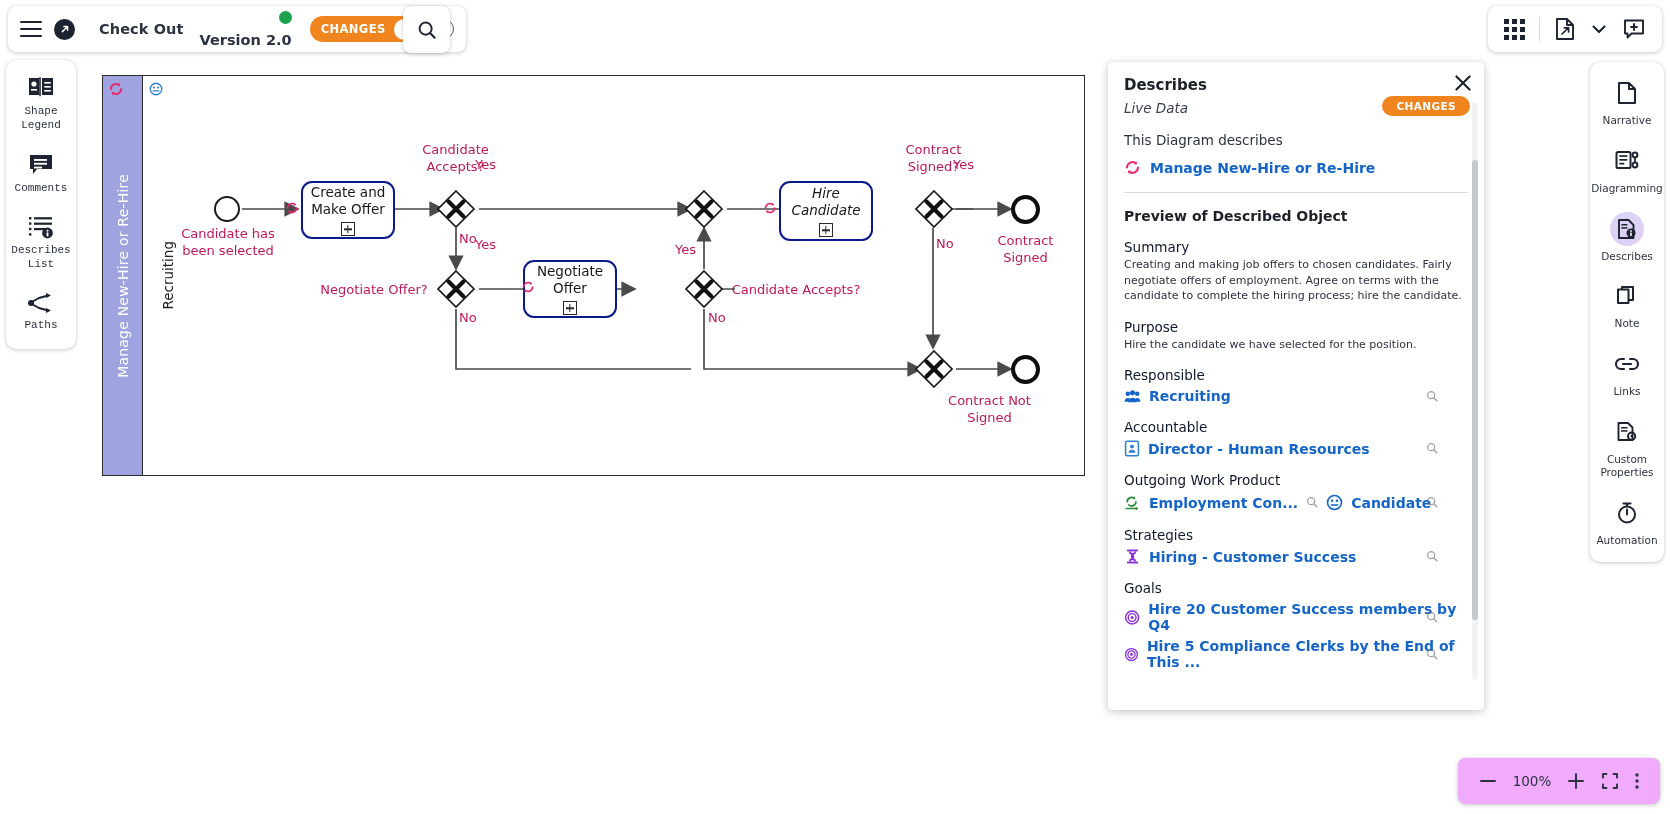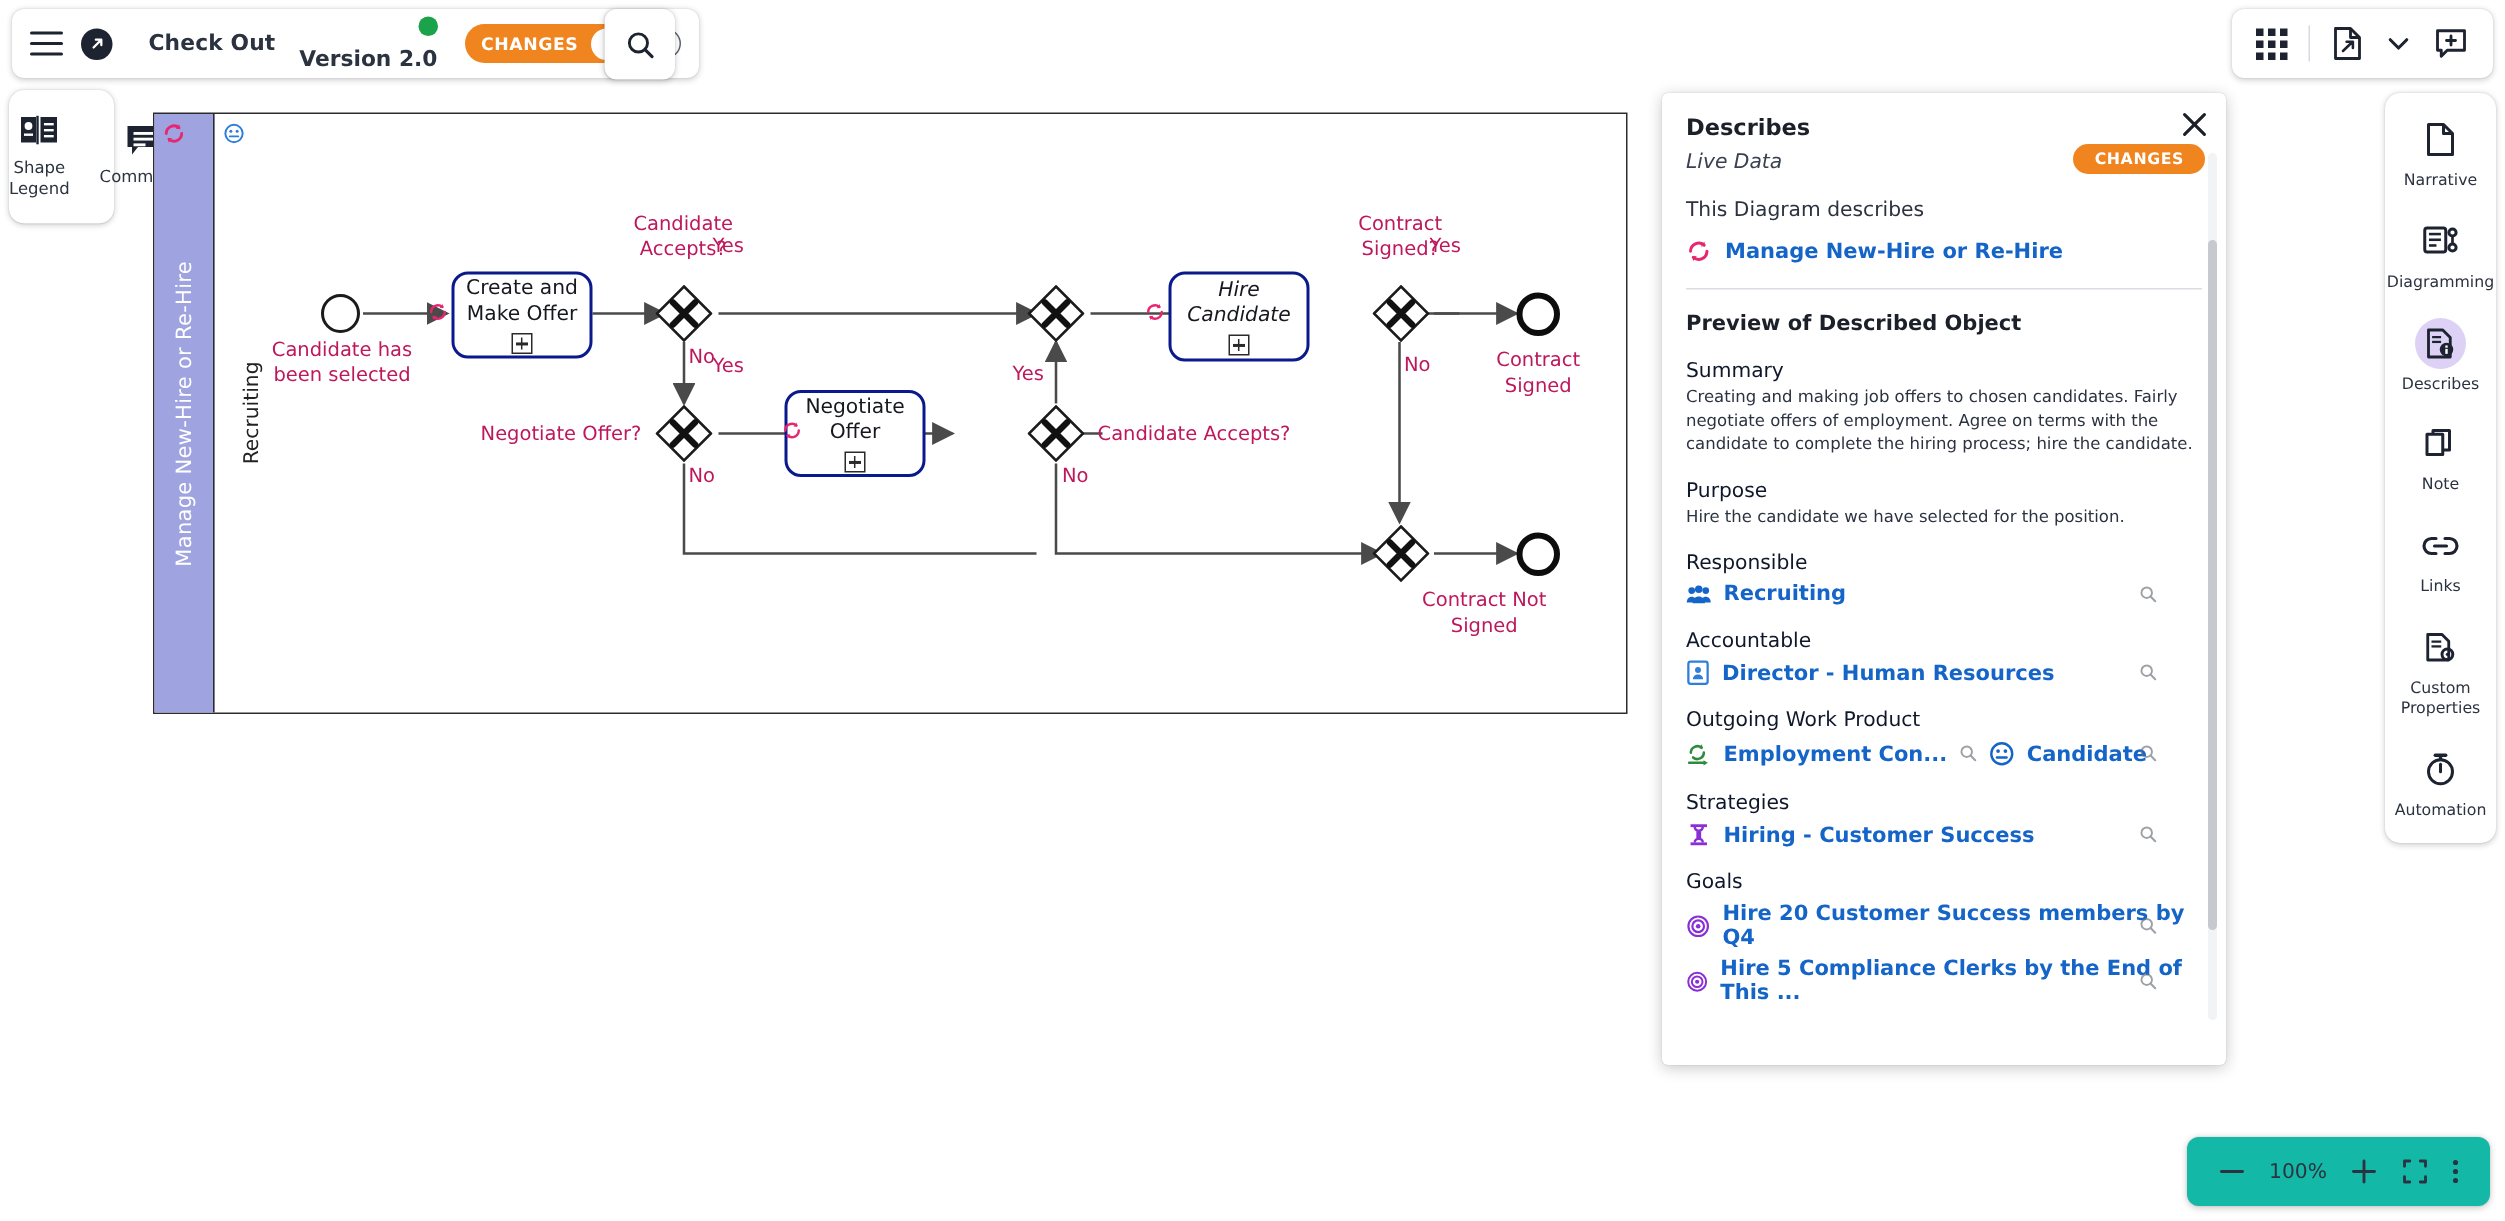--- a/index.html
+++ b/index.html
@@ -53,21 +53,21 @@
   .grid9 { display:grid; grid-template-columns:repeat(3,5px); grid-template-rows:repeat(3,5px); gap:3px; cursor:pointer;}
   .grid9 i { display:block; width:5px; height:5px; background:#1d2330; }
   .vsep { width:1px; height:24px; background:#d7dae0; }
   .tr-icon { cursor:pointer; display:flex; align-items:center; }
 
   
   .left-rail {
     position:absolute; left:6px; top:60px; width:70px;
     background:#fff; border-radius:10px;
     box-shadow:0 1px 4px rgba(0,0,0,.20), 0 0 1px rgba(0,0,0,.18);
-    padding:14px 0 16px; display:flex; flex-direction:row; align-items:center; gap:20px;
+    padding:14px 0 16px; display:flex; flex-direction:column; align-items:center; gap:20px;font-family:Liberation Mono, monospace;
   }
   .rail-item { width:62px; display:flex; flex-direction:column; align-items:center; gap:5px; cursor:pointer; }
   .rail-label { font-size:11px; color:#2b3240; text-align:center; line-height:1.25; }
 
   
   .canvas-wrap {
     position:absolute; left:102px; top:75px; width:983px; height:401px;
     border:1.6px solid #2c2c2c; background:#fff;
   }
   .pool-band {
@@ -151,21 +151,21 @@
     box-shadow:0 1px 4px rgba(0,0,0,.20), 0 0 1px rgba(0,0,0,.18);
     padding:14px 0 16px; display:flex; flex-direction:column; align-items:center; gap:17px;
   }
   .rr-item { width:70px; display:flex; flex-direction:column; align-items:center; gap:4px; cursor:pointer;}
   .rr-icon-wrap { width:34px; height:34px; border-radius:50%; display:flex; align-items:center; justify-content:center;}
   .rr-icon-wrap.active { background:#ddd2f5; }
   .rr-label { font-size:10.5px; color:#2b3240; text-align:center; line-height:1.22; }
 
   
   .zoom-bar {
-    position:absolute; right:10px; bottom:10px; height:46px; background:#14b8a6; border-radius:8px;
+    position:absolute; right:10px; bottom:10px; height:46px; background:#f0abfc; border-radius:8px;
     box-shadow:0 1px 5px rgba(0,0,0,.22), 0 0 1px rgba(0,0,0,.18);
     display:flex; align-items:center; gap:14px; padding:0 20px;
   }
   .zb-btn { cursor:pointer; display:flex; align-items:center; justify-content:center; color:#2b3240; }
   .zoom-val { font-size:13.5px; color:#2b3240; min-width:40px; text-align:center; }
 </style>
 </head>
 <body>
 
 <div id="app">

